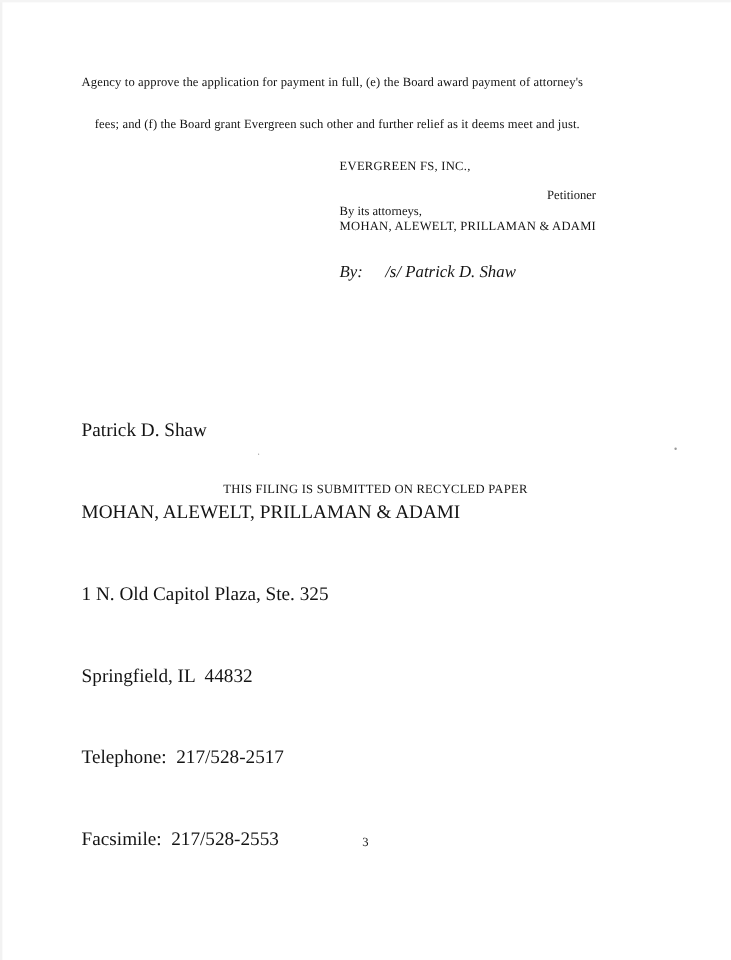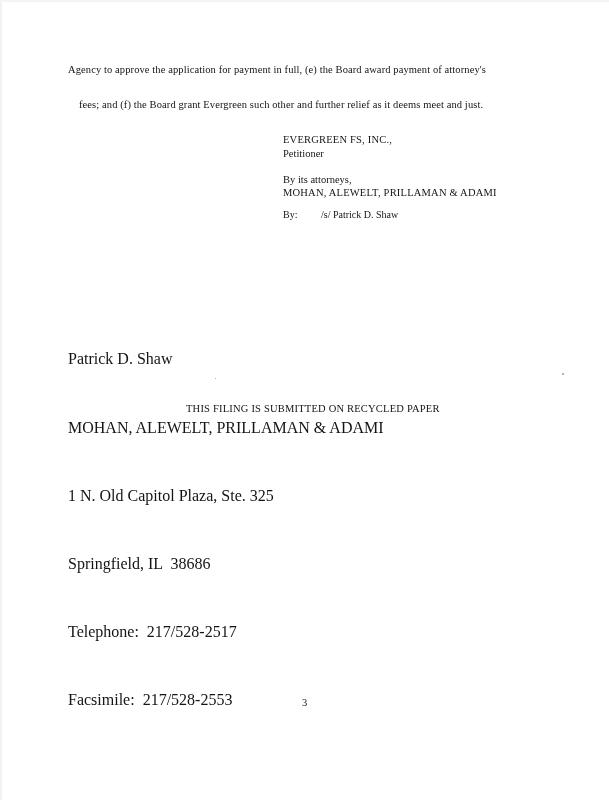--- a/index.html
+++ b/index.html
@@ -59,35 +59,36 @@
     left: 283px;
     top: 133px;
     font-size: 10.5px;
     line-height: 1.25;
     color: #141414;
   }
   .sig-company {
     letter-spacing: 0.2px;
   }
   .sig-role {
-    margin-top: 1px;
+    margin-top: 11px;
+    text-align: right;
   }
   .sig-byline {
-    margin-top: 13px;
   }
   .sig-firm {
     letter-spacing: 0.2px;
   }
 
   .signed-row {
     position: absolute;
     left: 283px;
-    top: 209px;
-    font-size: 10px;
+    top: 220px;
+    font-size: 14px;
     color: #141414;
+    font-style: italic;
   }
   .signed-row .by-label {
     display: inline-block;
     width: 38px;
   }
 
   .address-block {
     position: absolute;
     left: 68px;
     top: 303px;
@@ -146,21 +147,21 @@
   </div>
 
   <div class="signed-row">
     <span class="by-label">By:</span><span>/s/ Patrick D. Shaw</span>
   </div>
 
   <div class="address-block">
     <div>Patrick D. Shaw</div>
     <div>MOHAN, ALEWELT, PRILLAMAN &amp; ADAMI</div>
     <div>1 N. Old Capitol Plaza, Ste. 325</div>
-    <div>Springfield, IL  38686</div>
+    <div>Springfield, IL  44832</div>
     <div>Telephone:  217/528-2517</div>
     <div>Facsimile:  217/528-2553</div>
   </div>
 
   <div class="recycled-note">THIS FILING IS SUBMITTED ON RECYCLED PAPER</div>
 
   <div class="page-number">3</div>
 
   <div class="speck speck-a"></div>
   <div class="speck speck-b"></div>

